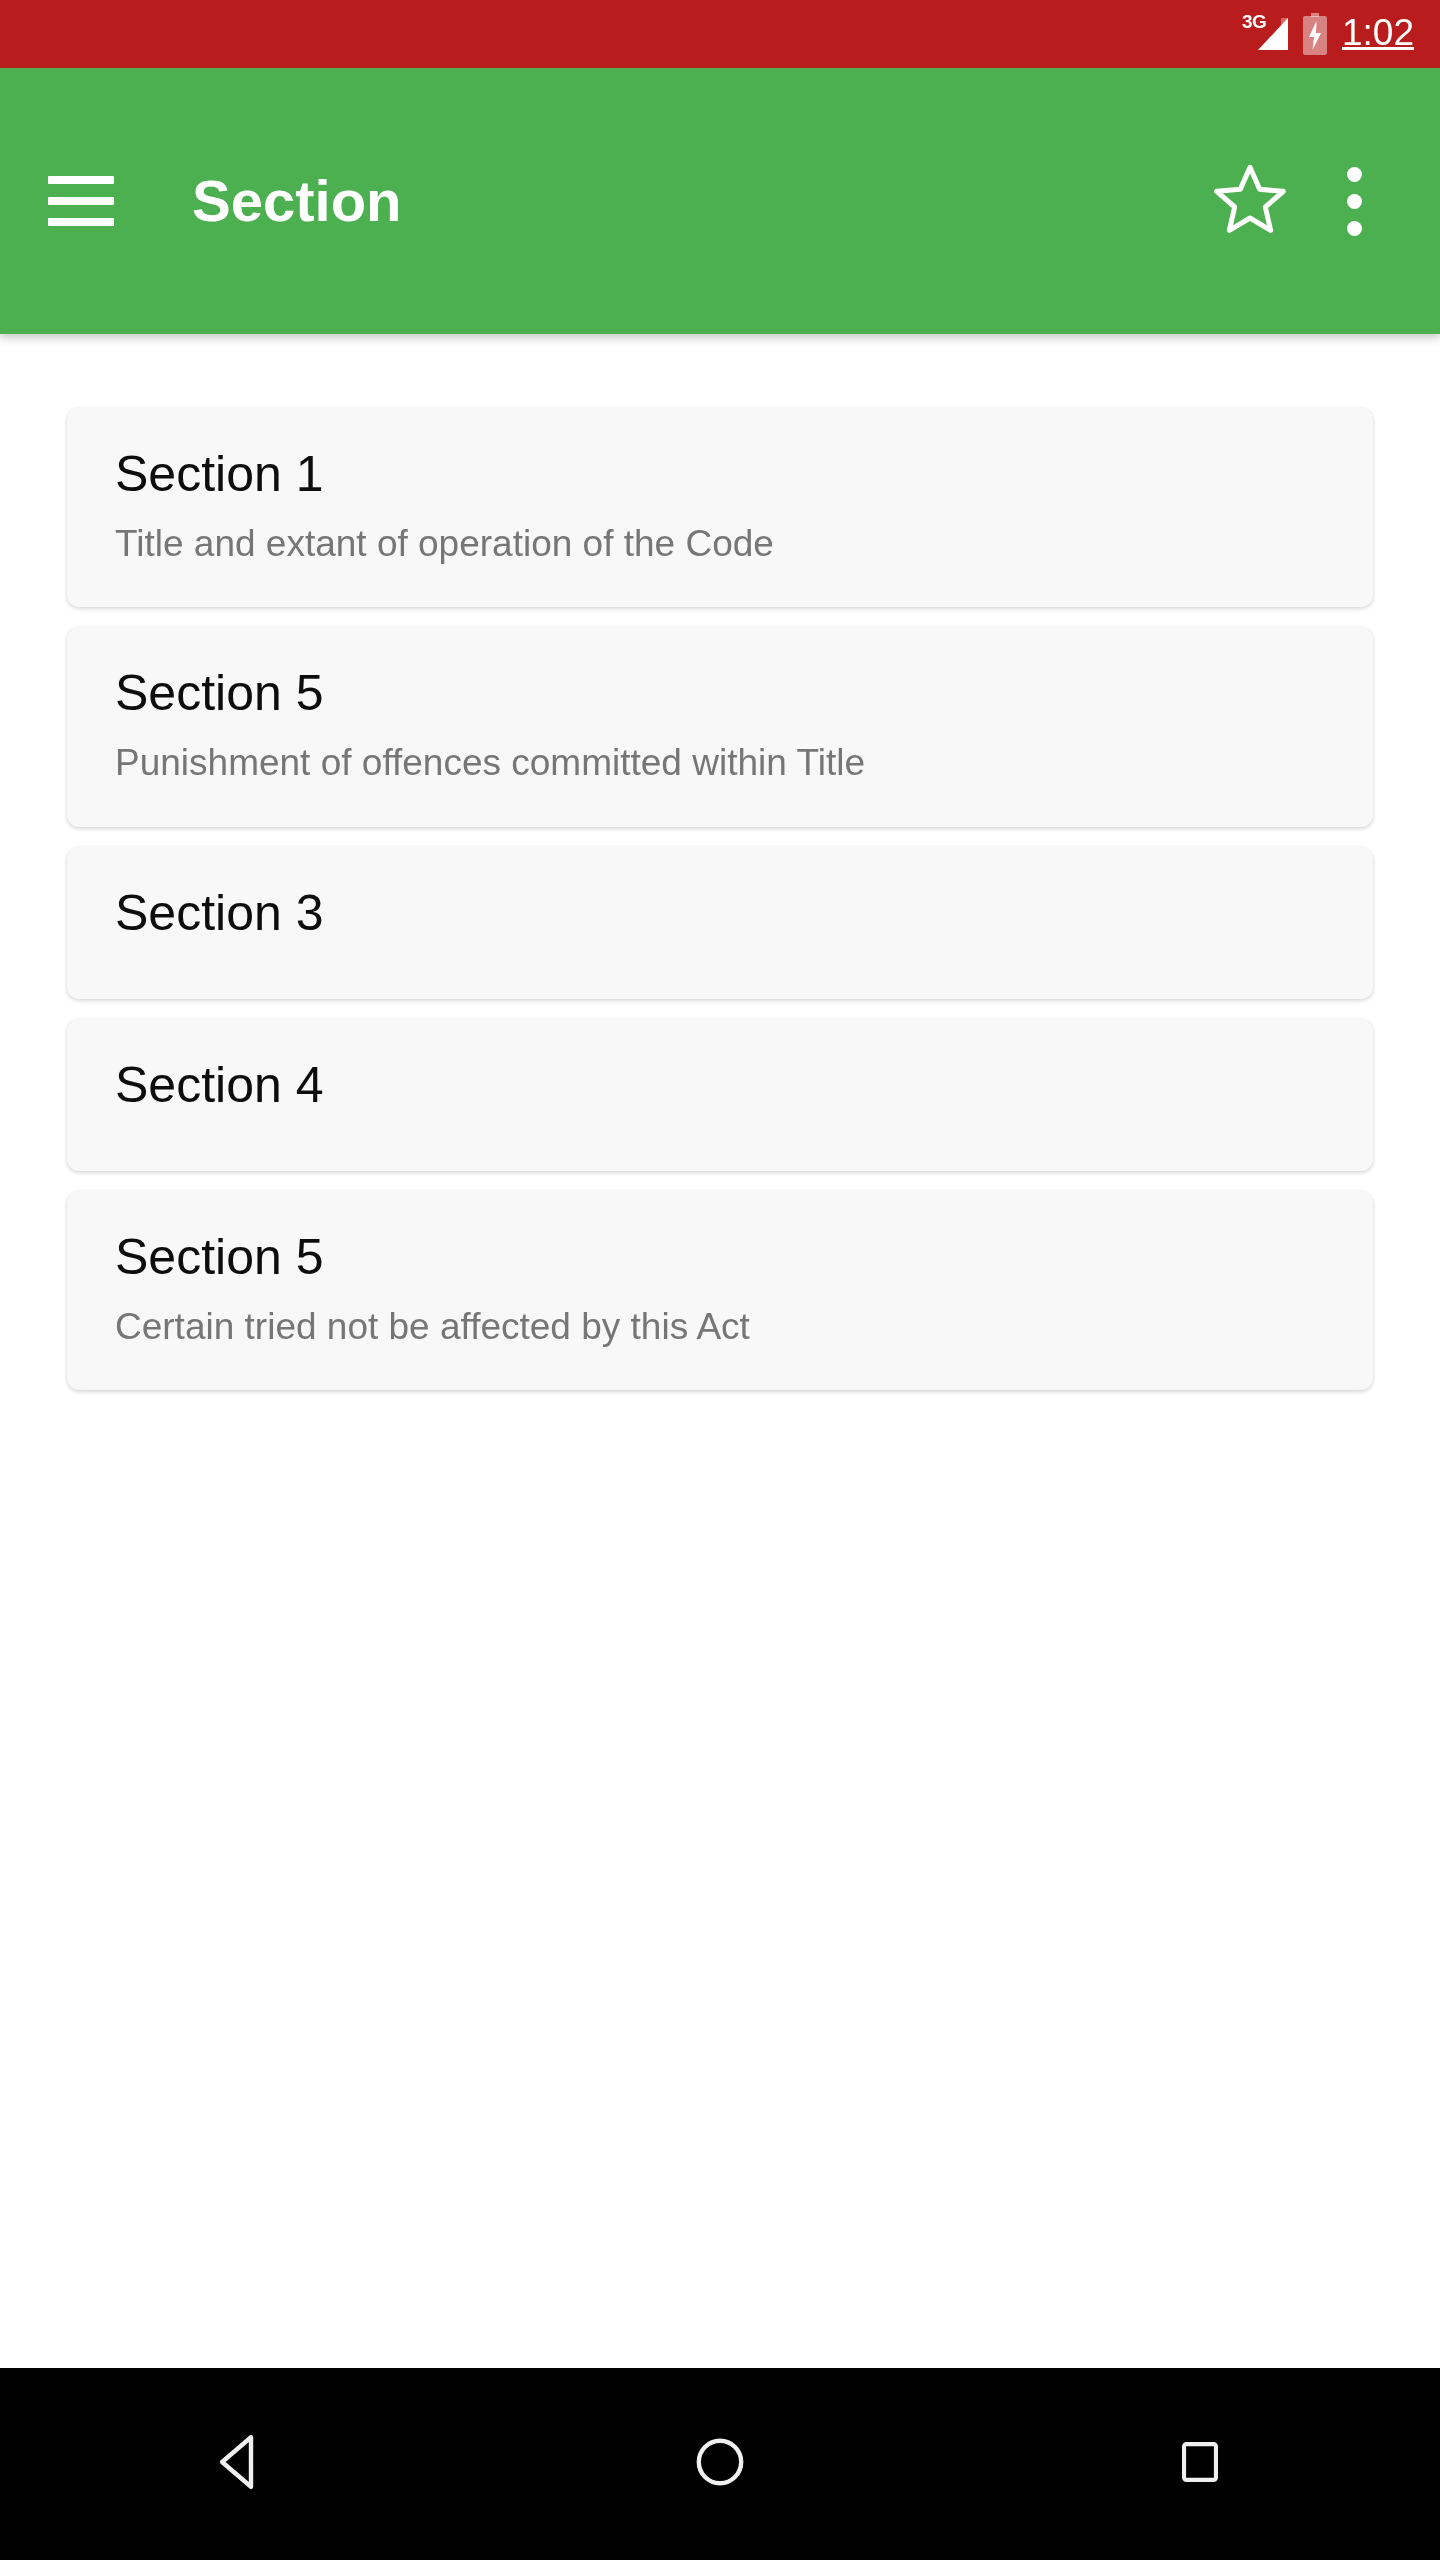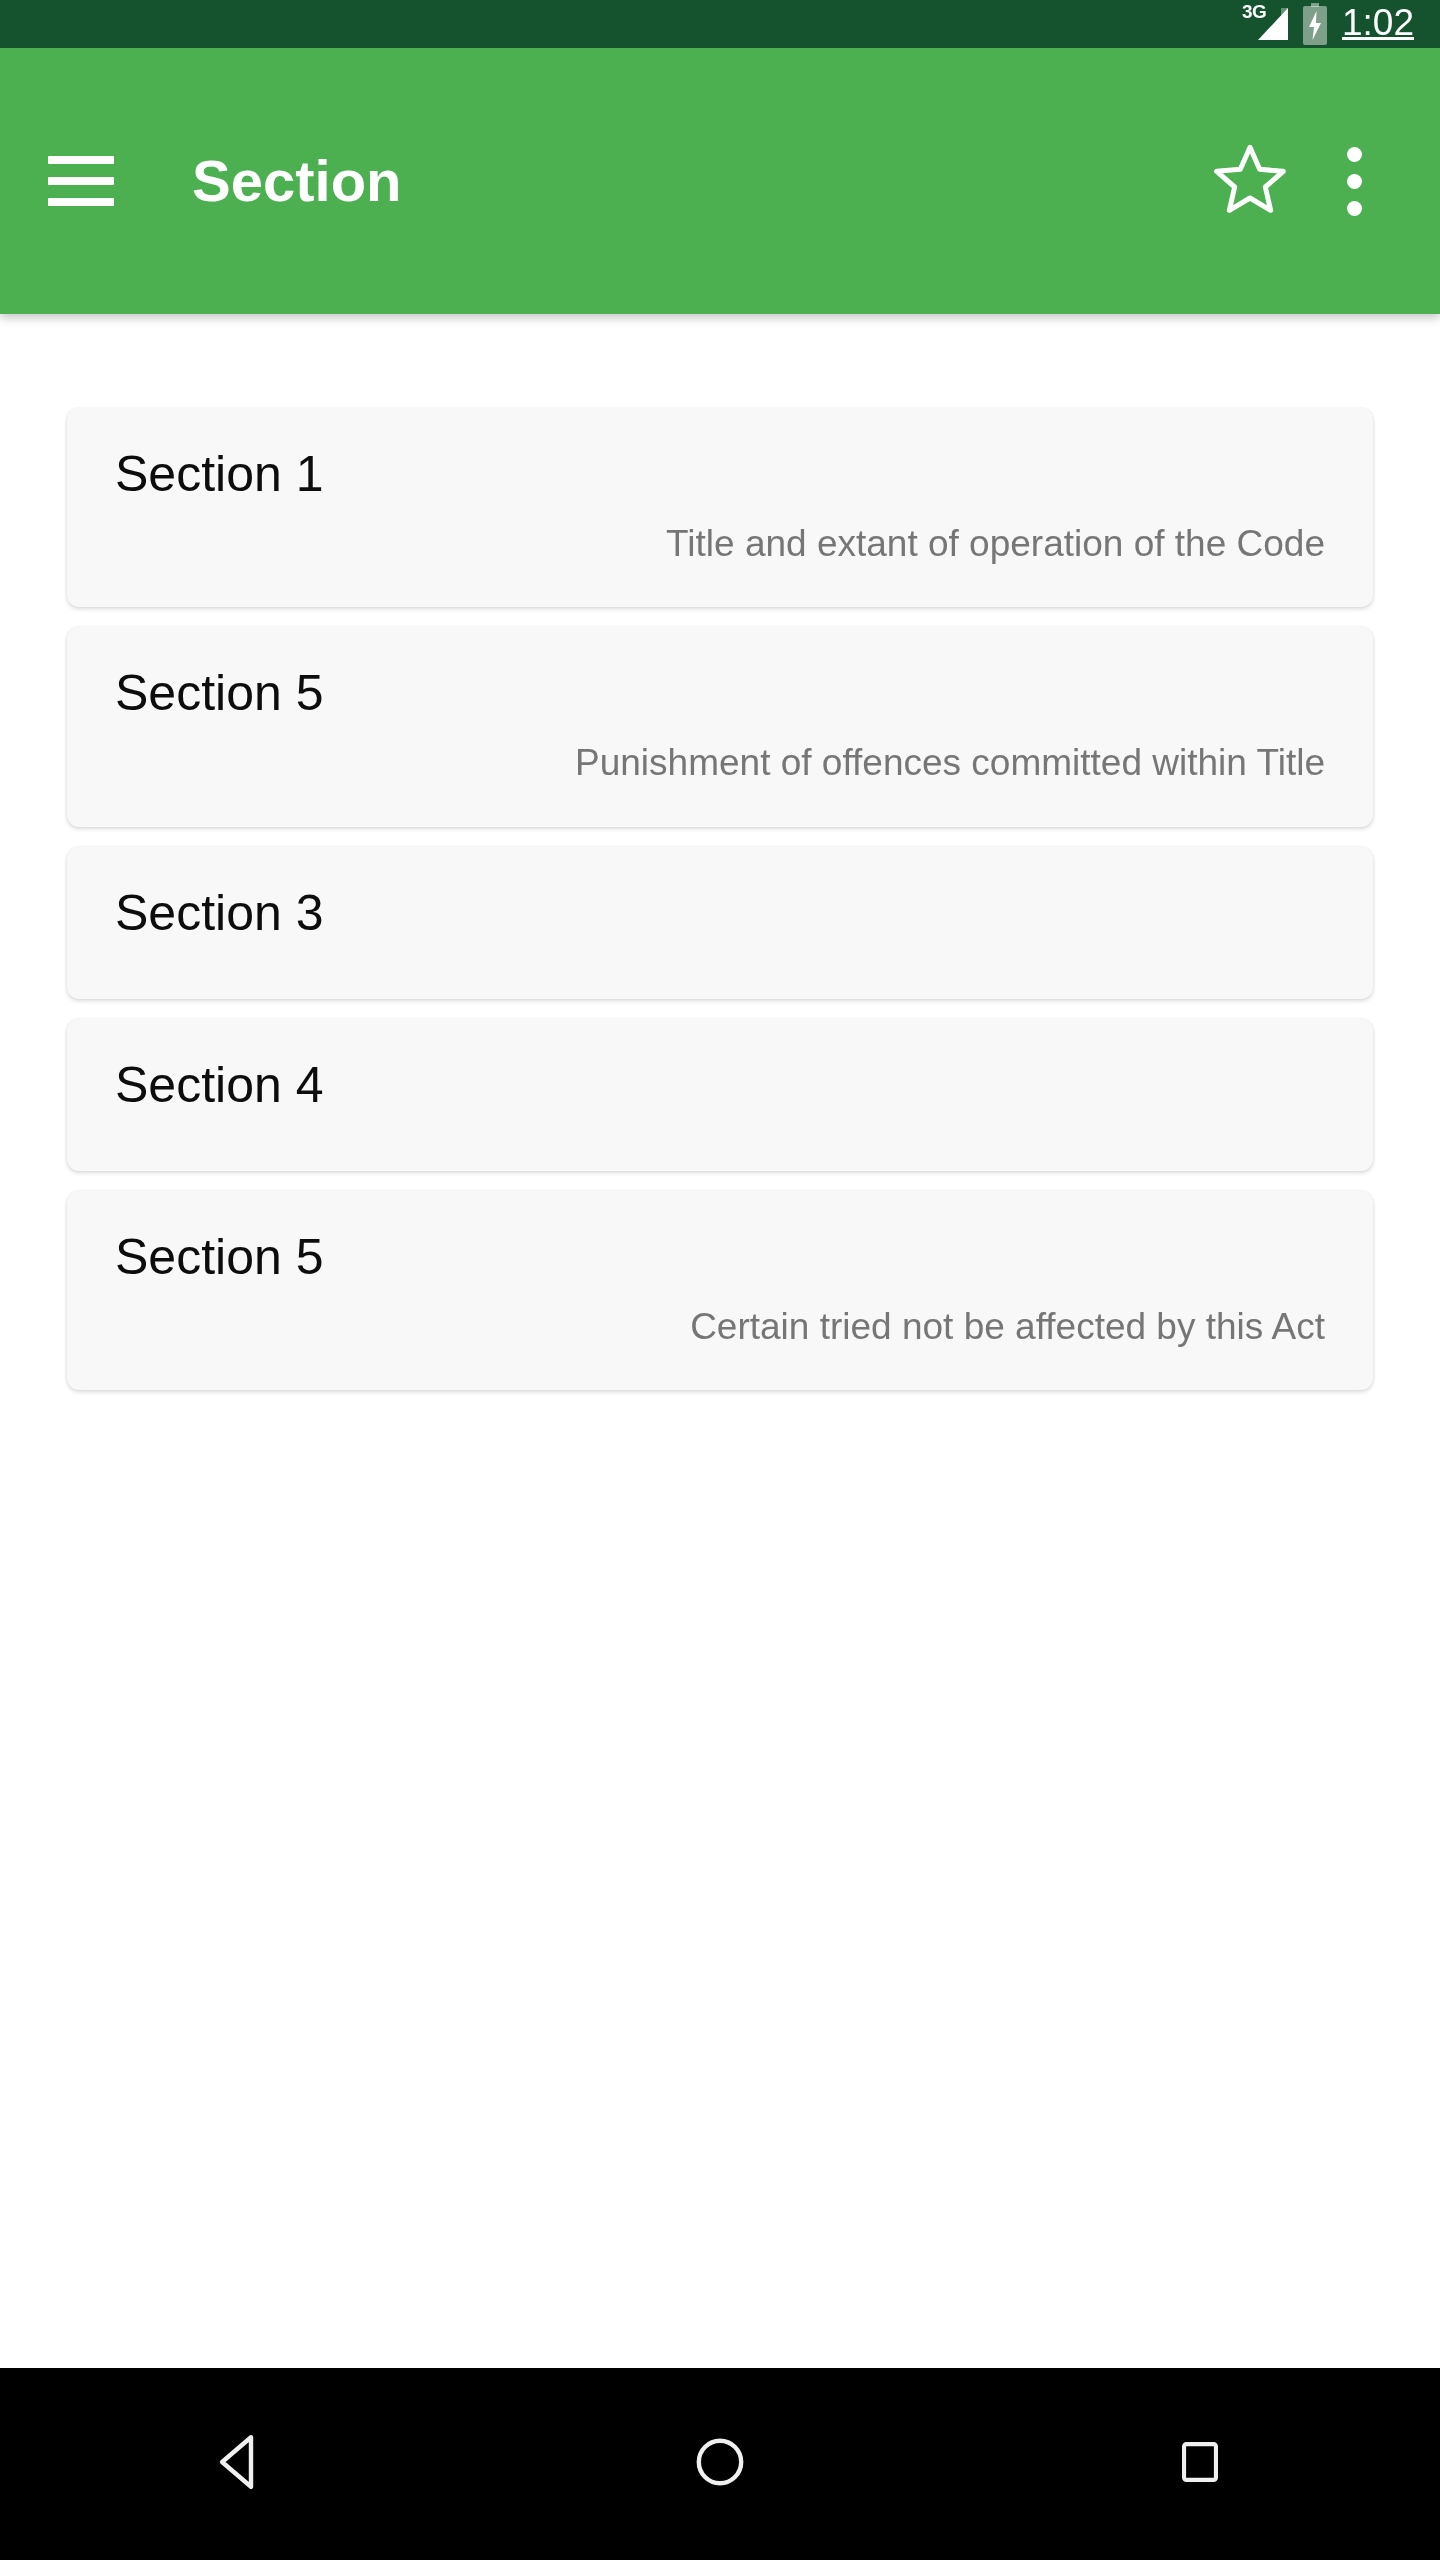--- a/index.html
+++ b/index.html
@@ -10,22 +10,22 @@
     width: 1440px;
     height: 2560px;
     background: #ffffff;
     font-family: "Liberation Sans", sans-serif;
     overflow: hidden;
     position: relative;
   }
 
   
   .status-bar {
-    height: 48px;
-    background: #14532d;
+    height: 68px;
+    background: #b91c1c;
     display: flex;
     align-items: center;
     justify-content: flex-end;
     padding-right: 26px;
     box-sizing: border-box;
     position: relative;
     z-index: 30;
   }
   .status-right {
     display: flex;
@@ -179,21 +179,20 @@
     line-height: 1.12;
     margin: 0 0 18px 0;
     font-weight: normal;
   }
   .card-sub {
     font-size: 37px;
     color: #767676;
     line-height: 1.28;
     margin: 0;
     font-weight: normal;
-    text-align: right;
   }
 
   
   .nav-bar {
     position: absolute;
     left: 0;
     right: 0;
     bottom: 0;
     height: 192px;
     background: #000000;

